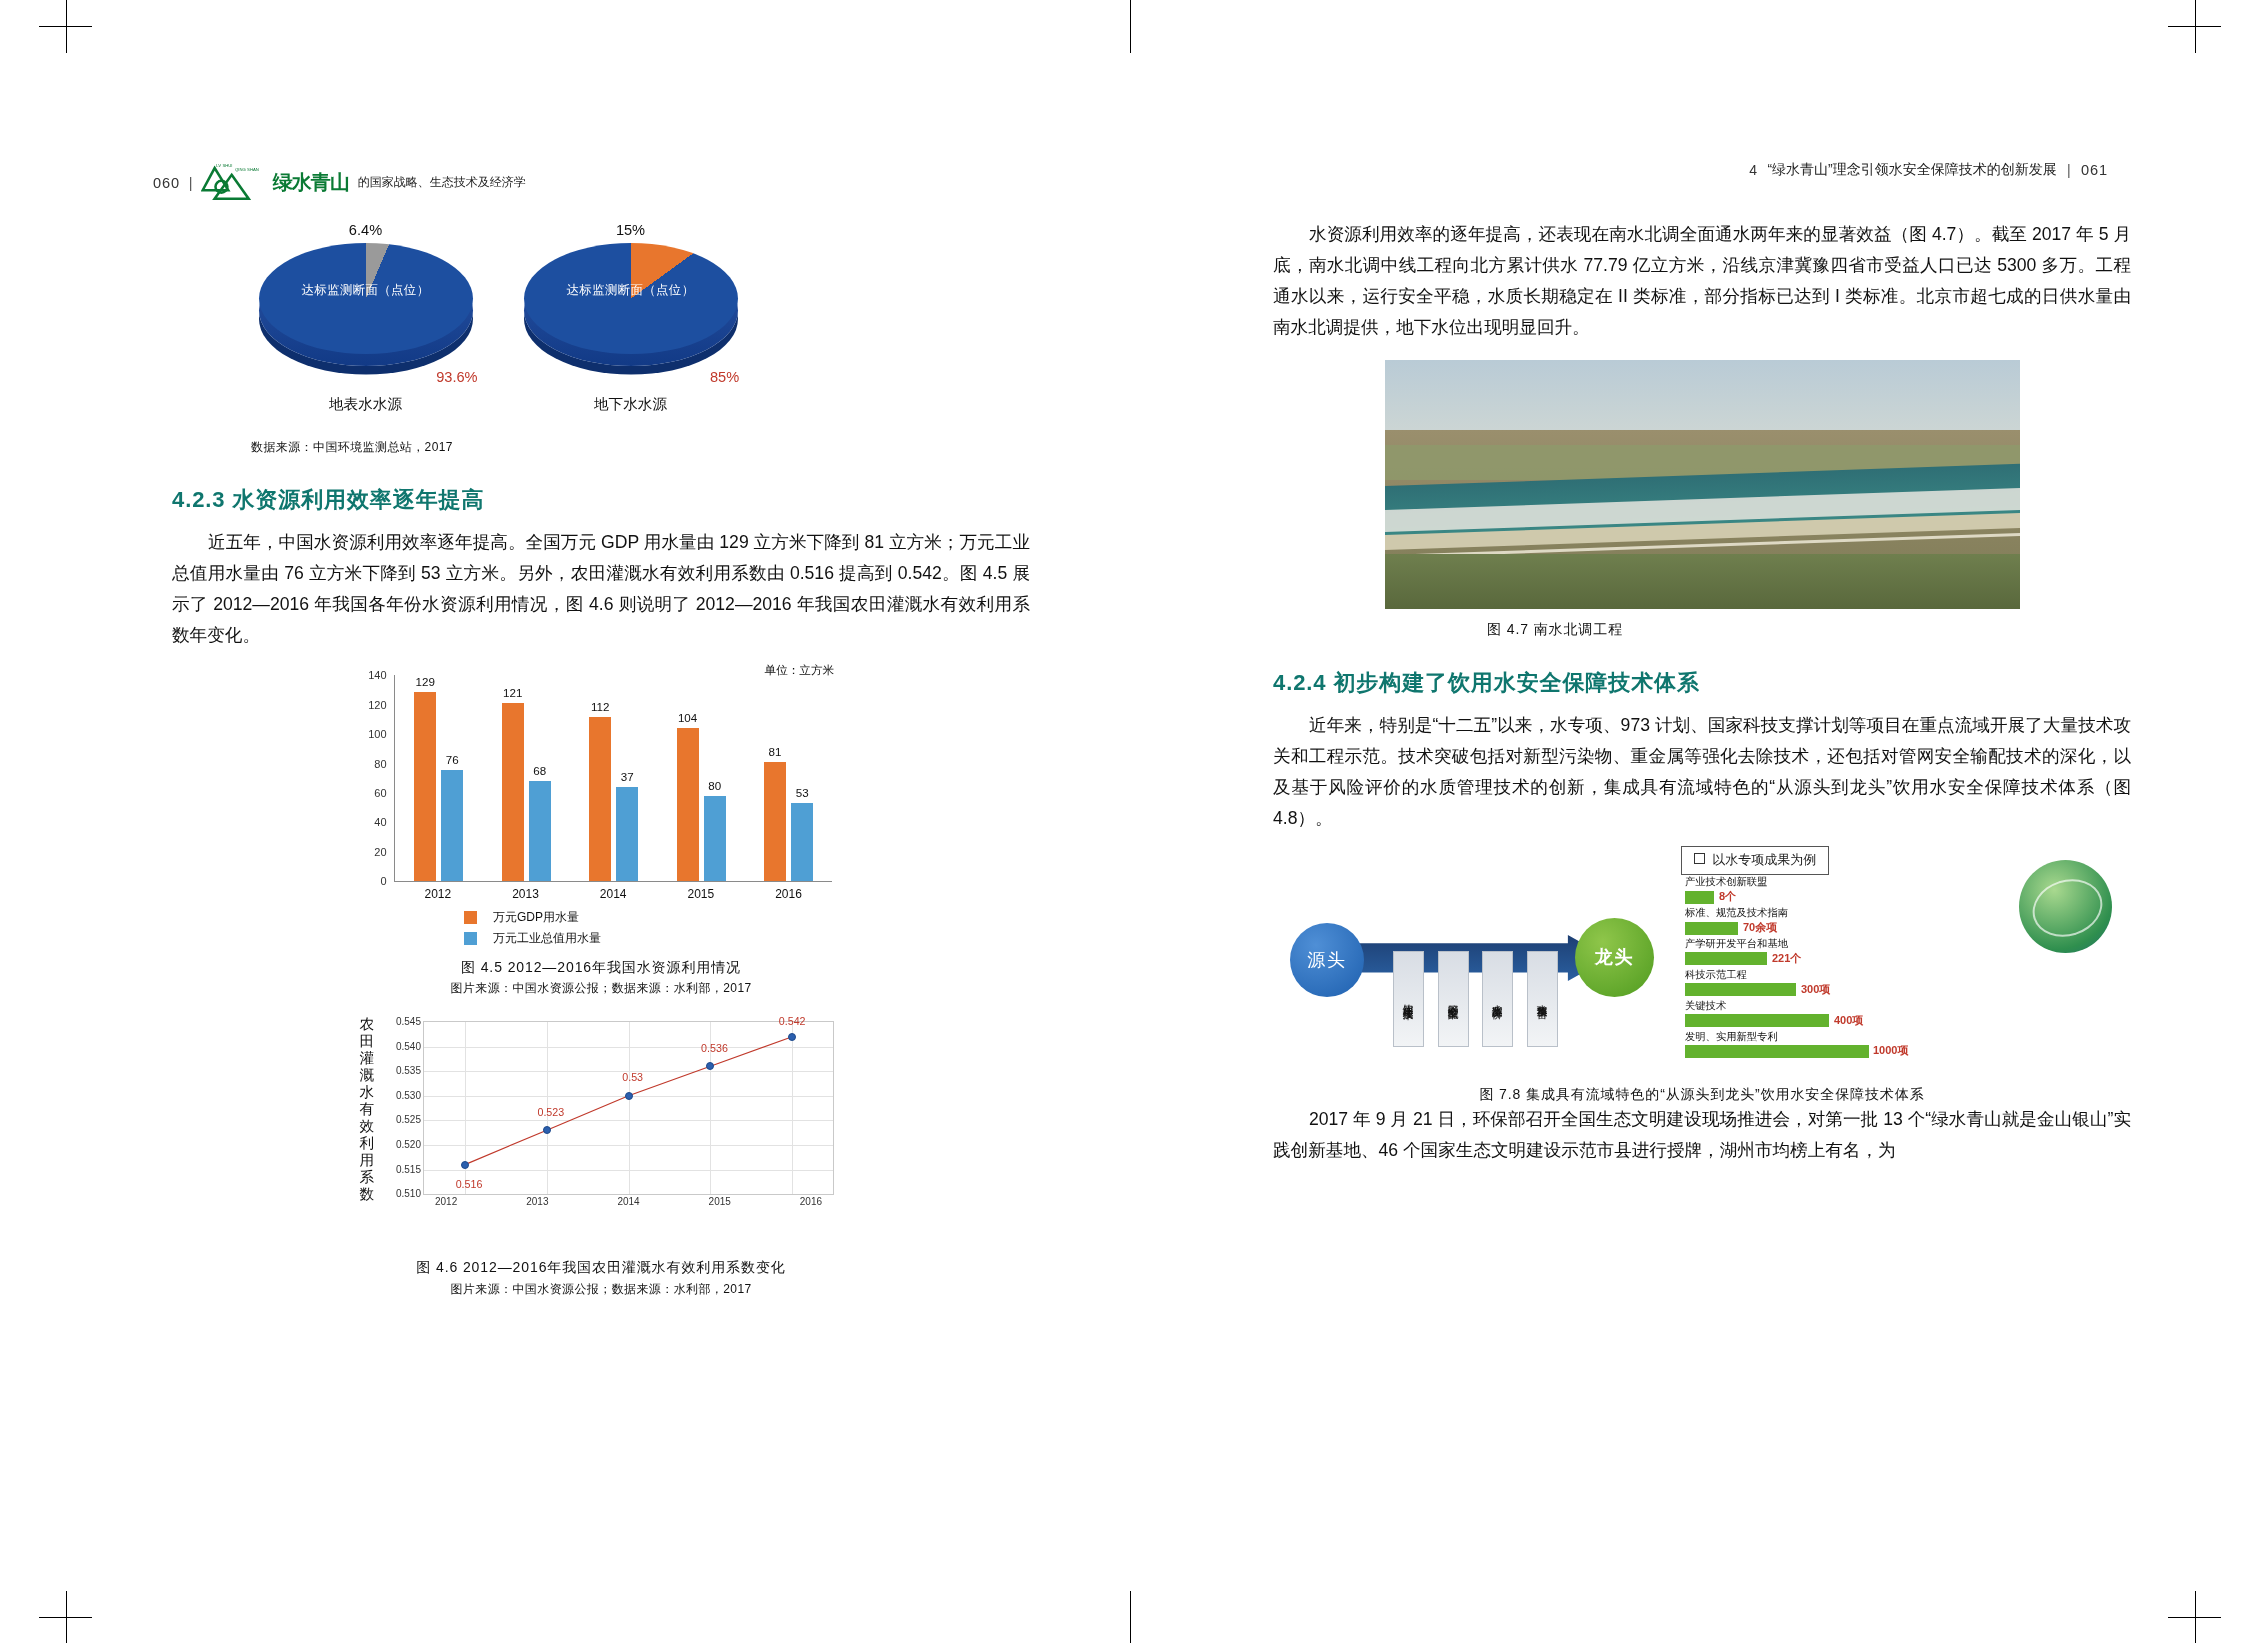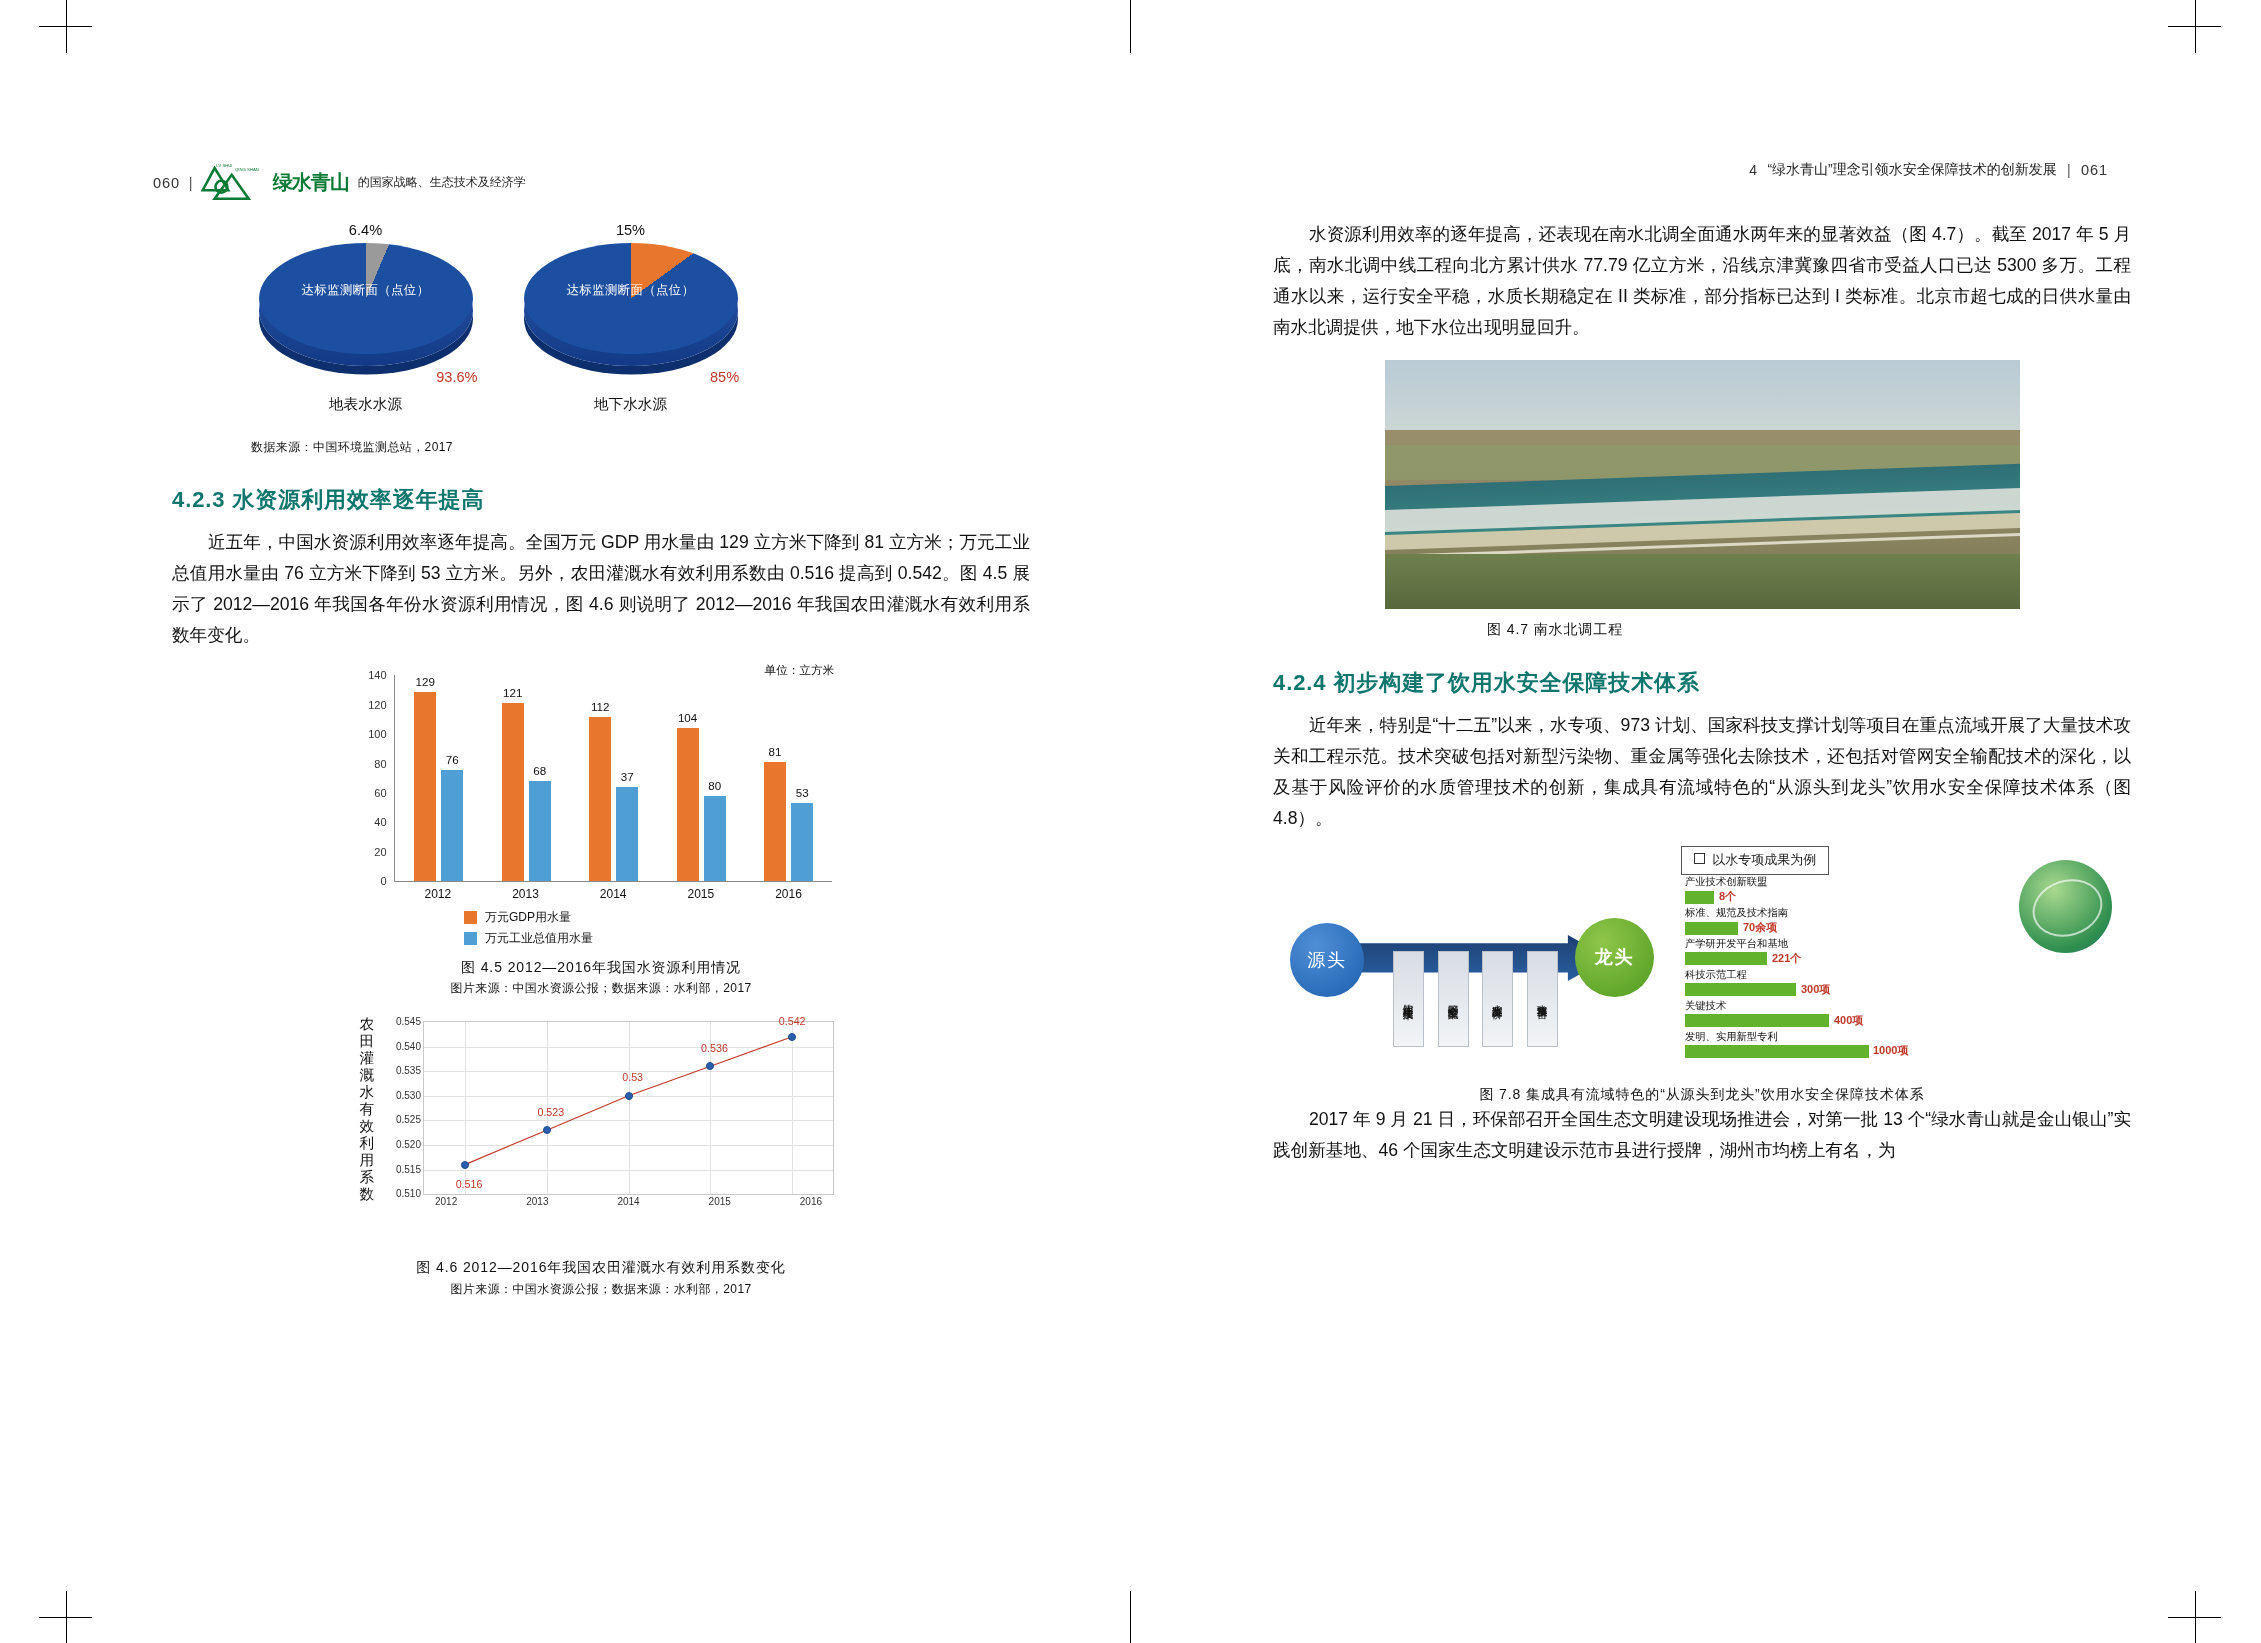--- a/index.html
+++ b/index.html
@@ -56,21 +56,21 @@
   .plot{position:absolute;left:33px;top:8.6px;right:8.6px;height:206px;border-left:0.9px solid #8a8a8a;border-bottom:0.9px solid #8a8a8a;}
   .grpbars{position:absolute;bottom:0;width:100%;height:100%;display:flex;justify-content:space-around;align-items:flex-end;}
   .grp{position:relative;width:62px;height:100%;display:flex;align-items:flex-end;justify-content:center;gap:5.1px;}
   .bar{width:22px;position:relative;}
   .bar.a{background:#e8762d;}
   .bar.b{background:#4f9fd4;}
   .bar span{position:absolute;top:-17px;left:50%;transform:translateX(-50%);font-size:11.6px;color:#111;}
   .xlabels{position:absolute;left:33px;right:8.6px;top:220px;display:flex;justify-content:space-around;}
   .xlabels div{width:62px;text-align:center;font-size:12px;color:#111;}
   .legend{position:absolute;left:103px;top:242px;font-size:12px;}
-  .legend div{display:flex;align-items:center;gap:8px;margin-bottom:4.3px;color:#111;}
+  .legend div{display:flex;align-items:center;gap:16px;margin-bottom:4.3px;color:#111;}
   .sw{width:13px;height:13px;display:inline-block;}
   .sw.a{background:#e8762d;}
   .sw.b{background:#4f9fd4;}
 
   
   .linebox{position:relative;width:480px;height:214px;margin:19px auto 0 auto;}
   .yaxis-title{position:absolute;left:-5.1px;top:0;width:22px;font-size:14.6px;line-height:17px;color:#111;text-align:center;}
   .lplot{position:absolute;left:62px;top:5.1px;right:6.9px;height:172px;border:0.9px solid #c9c9c9;background:#fff;}
   .lplot .grid-h{position:absolute;left:0;right:0;height:0.9px;background:#e2e2e2;}
   .lplot .grid-v{position:absolute;top:0;bottom:0;width:0.9px;background:#e2e2e2;}

